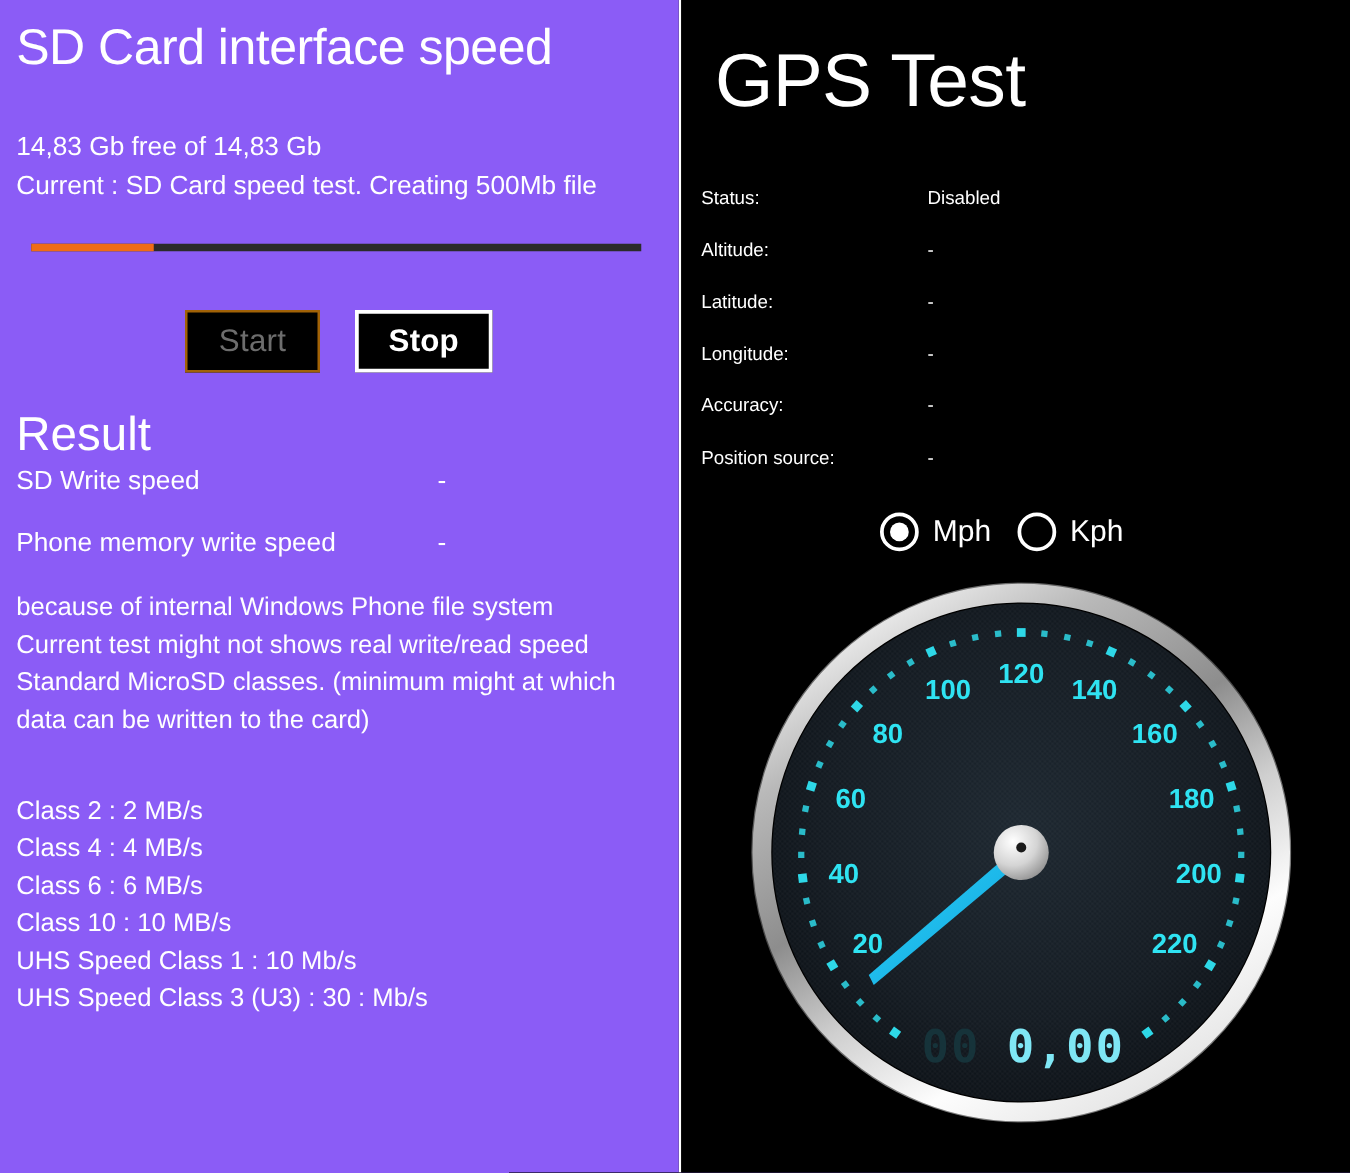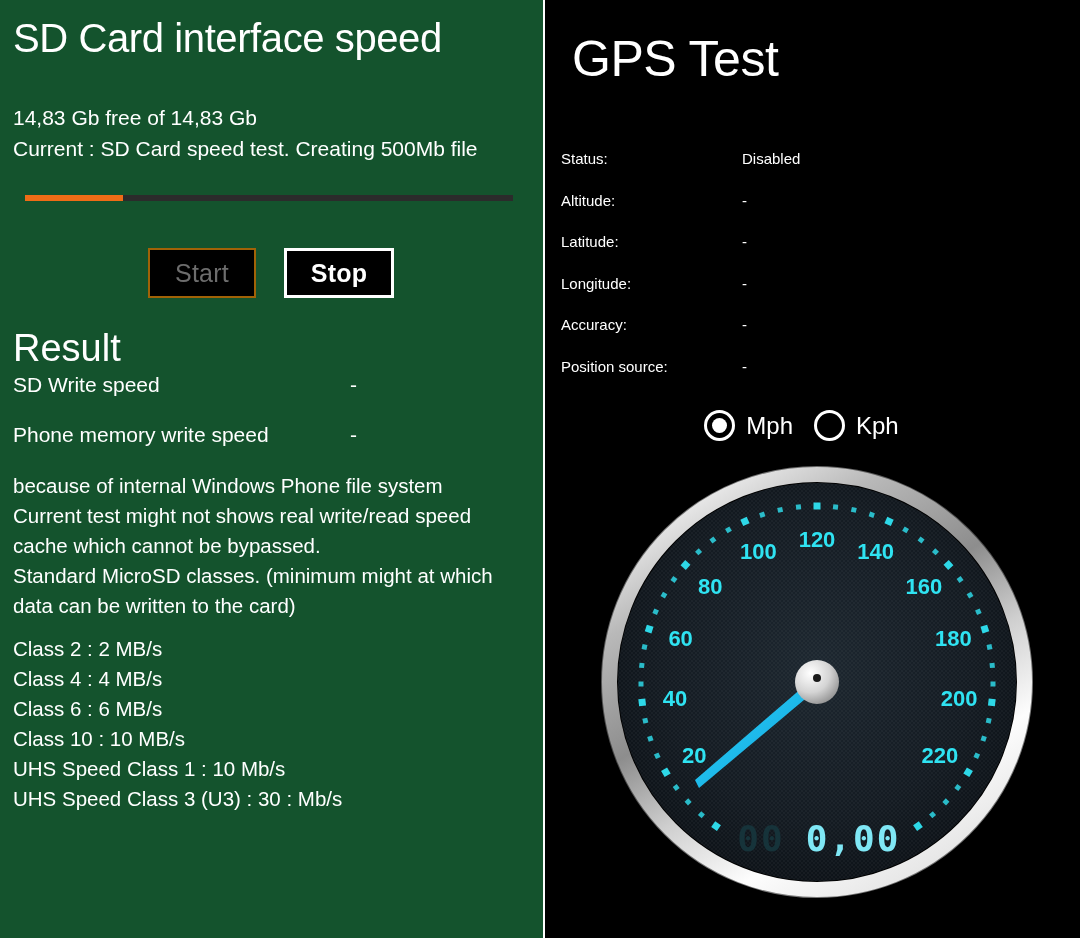--- a/index.html
+++ b/index.html
@@ -16,21 +16,21 @@
     font-family: "Liberation Sans", sans-serif;
     color: #ffffff;
     display: flex;
   }
 
   
   .panel-left {
     position: relative;
     width: 543px;
     height: 938px;
-    background: #14532d;
+    background: #8b5cf6;
     padding: 0;
   }
 
   .divider {
     width: 2px;
     height: 938px;
     background: #ffffff;
     flex: 0 0 2px;
   }
 
@@ -168,21 +168,21 @@
     font-weight: 400;
     color: #ffffff;
     list-style: none;
   }
 
   
   .gps-title {
     position: absolute;
     left: 27px;
     top: 30px;
-    font-size: 50px;
+    font-size: 60px;
     font-weight: 300;
     letter-spacing: -0.5px;
     color: #ffffff;
   }
 
   .gps-rows {
     position: absolute;
     left: 16px;
     top: 150px;
     width: 500px;
@@ -296,21 +296,20 @@
   </div>
 
   <div class="result-row row-phone">
     <span class="r-label">Phone memory write speed</span>
     <span class="r-value">-</span>
   </div>
 
   <div class="note">
     <p>because of internal Windows Phone file system</p>
     <p>Current test might not shows real write/read speed</p>
-    <p>cache which cannot be bypassed.</p>
     <p>Standard MicroSD classes. (minimum might at which</p>
     <p>data can be written to the card)</p>
   </div>
 
   <ul class="class-list">
     <li>Class 2 : 2 MB/s</li>
     <li>Class 4 : 4 MB/s</li>
     <li>Class 6 : 6 MB/s</li>
     <li>Class 10 : 10 MB/s</li>
     <li>UHS Speed Class 1 : 10 Mb/s</li>

